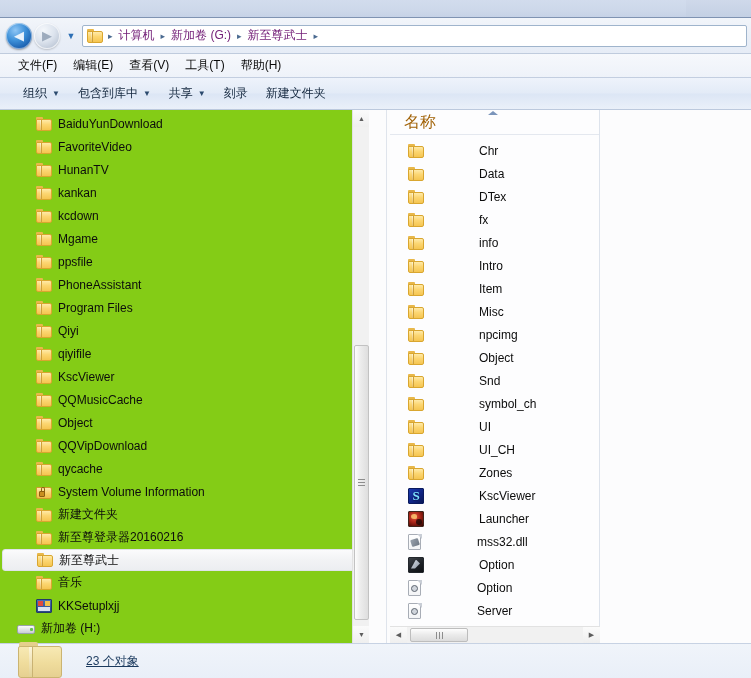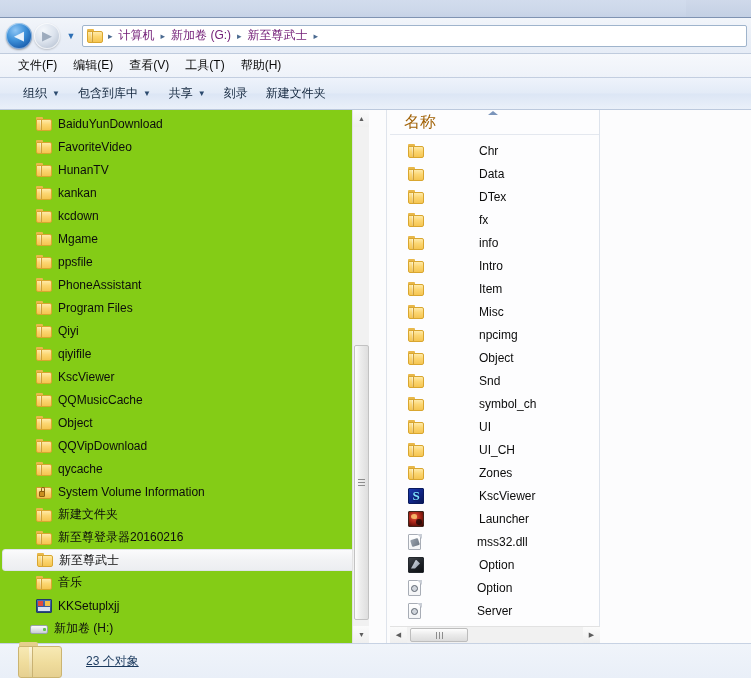--- a/index.html
+++ b/index.html
@@ -129,21 +129,21 @@
     width: 369px; height: 533px;
     background: #84cc16;
     overflow: hidden;
   }
   .treelist { padding-top: 2px; }
   .treeitem {
     display: flex; align-items: center;
     height: 23px; padding-left: 36px;
     white-space: nowrap;
   }
-  .treeitem.drive { padding-left: 30px; }
+  .treeitem.drive { padding-left: 17px; }
   .treeitem .tlabel {
     font-size: 12px; color: #0c0c0c; margin-left: 6px;
   }
   .treeitem.selected {
     background: linear-gradient(to bottom, #fbfbfc 0%, #f2f3f5 50%, #eceef1 100%);
     border: 1px solid #dfe3e9;
     border-radius: 3px;
     margin: 0 8px 0 2px;
     padding-left: 34px;
     height: 22px;

